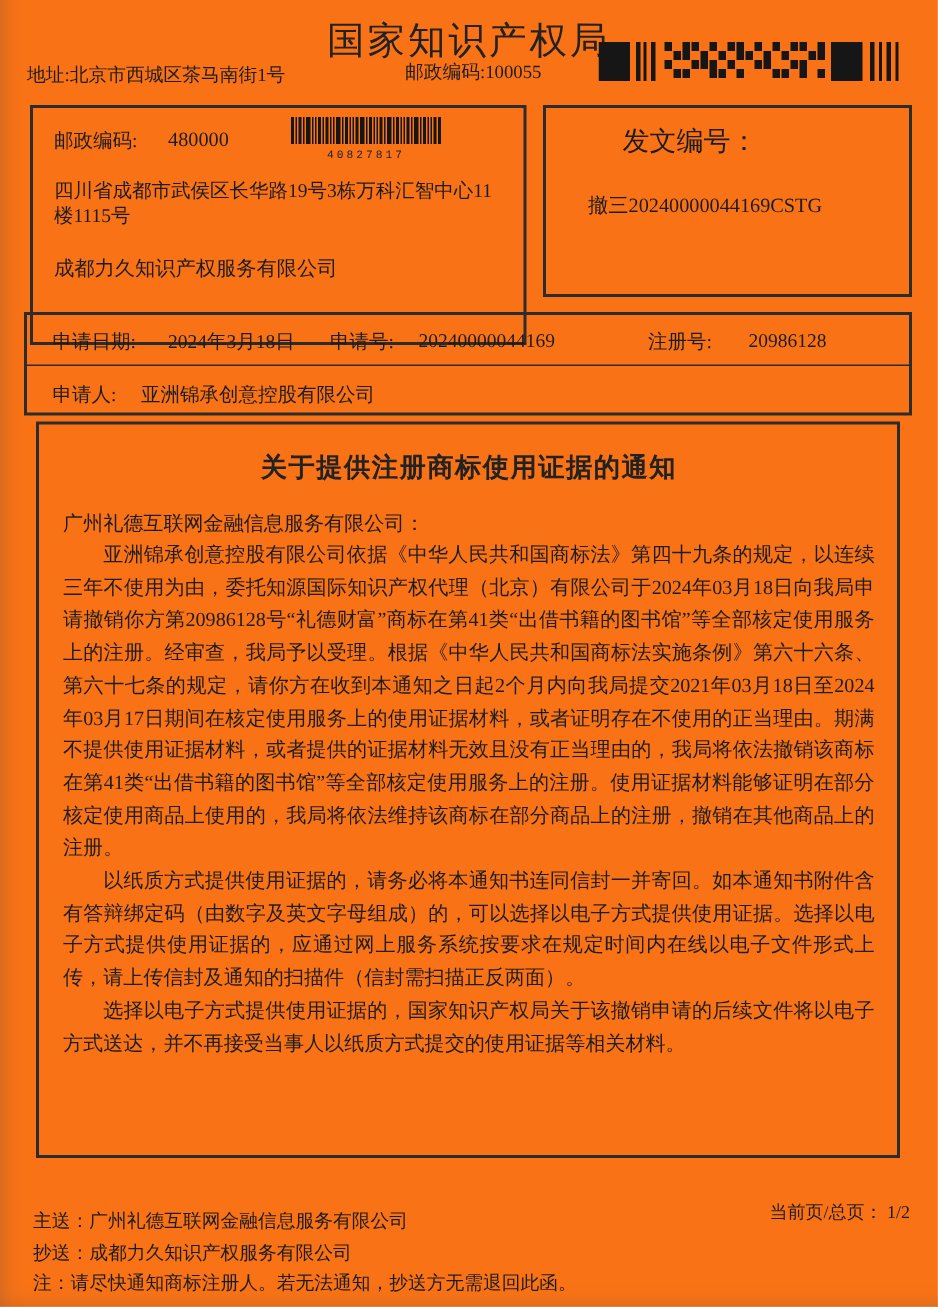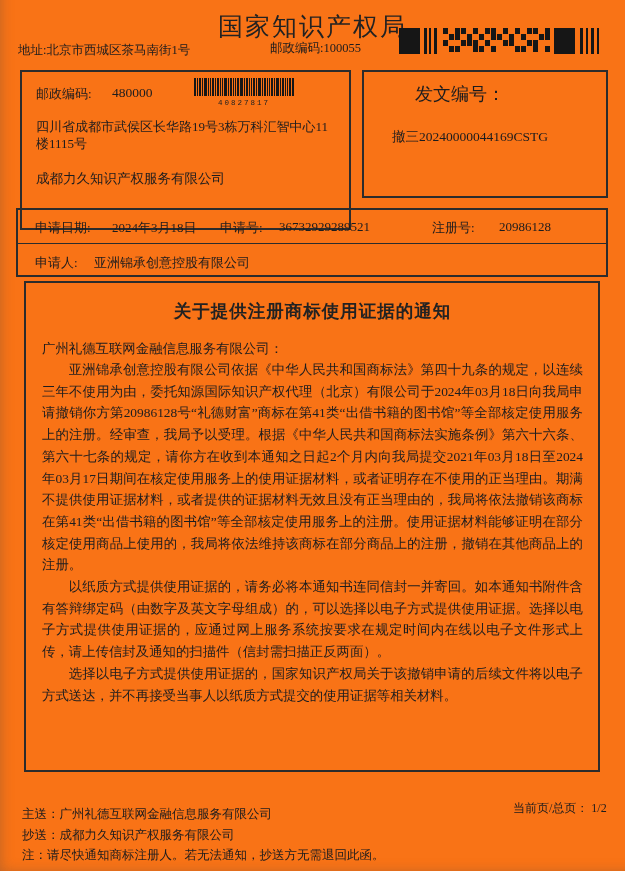--- a/index.html
+++ b/index.html
@@ -202,21 +202,21 @@
   <div class="abs box docnum-box">
     <span class="abs dn-label">发文编号：</span>
     <span class="abs dn-value">撤三20240000044169CSTG</span>
   </div>
 
   <div class="abs box info-box">
     <div class="info-row1">
       <span class="i-date-label">申请日期:</span>
       <span class="i-date">2024年3月18日</span>
       <span class="i-appno-label">申请号:</span>
-      <span class="i-appno">36732929289521</span>
+      <span class="i-appno">20240000044169</span>
       <span class="i-regno-label">注册号:</span>
       <span class="i-regno">20986128</span>
     </div>
     <div class="info-row2">
       <span class="i-applicant-label">申请人:</span>
       <span class="i-applicant">亚洲锦承创意控股有限公司</span>
     </div>
   </div>
 
   <div class="abs box main-box">

